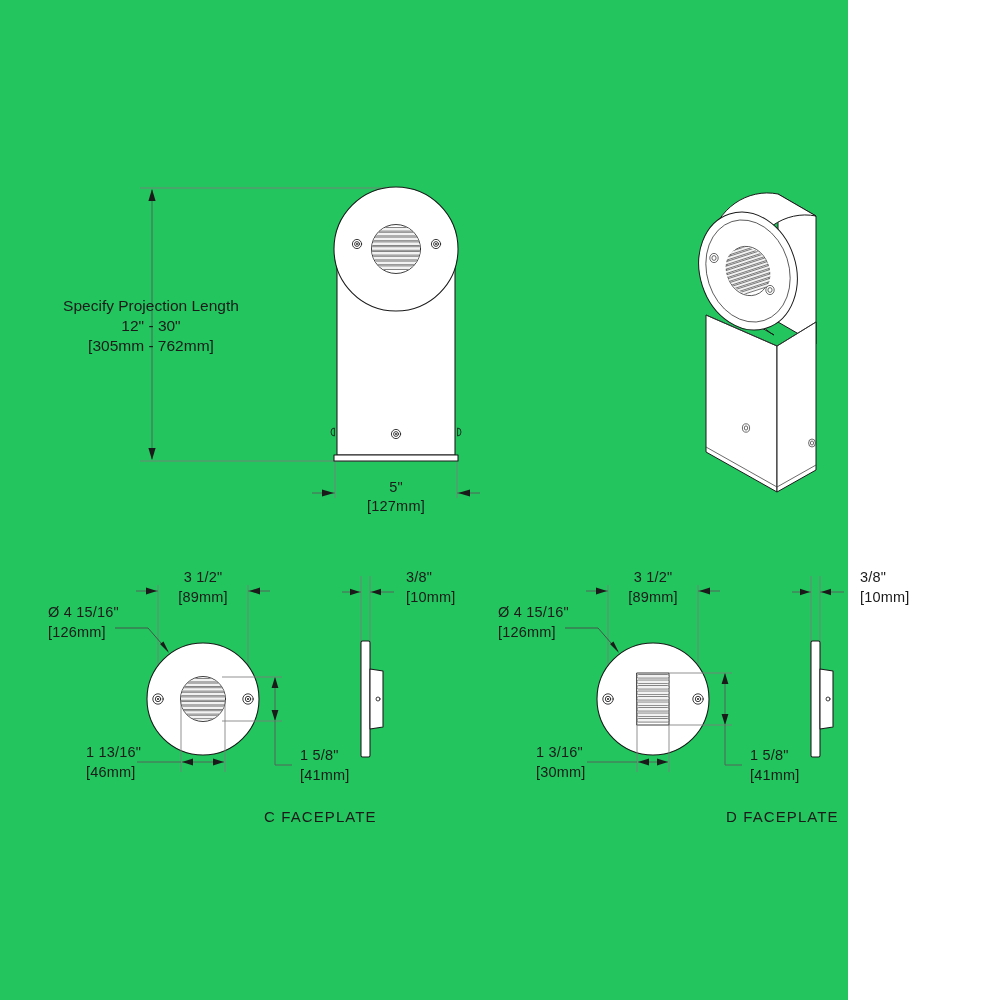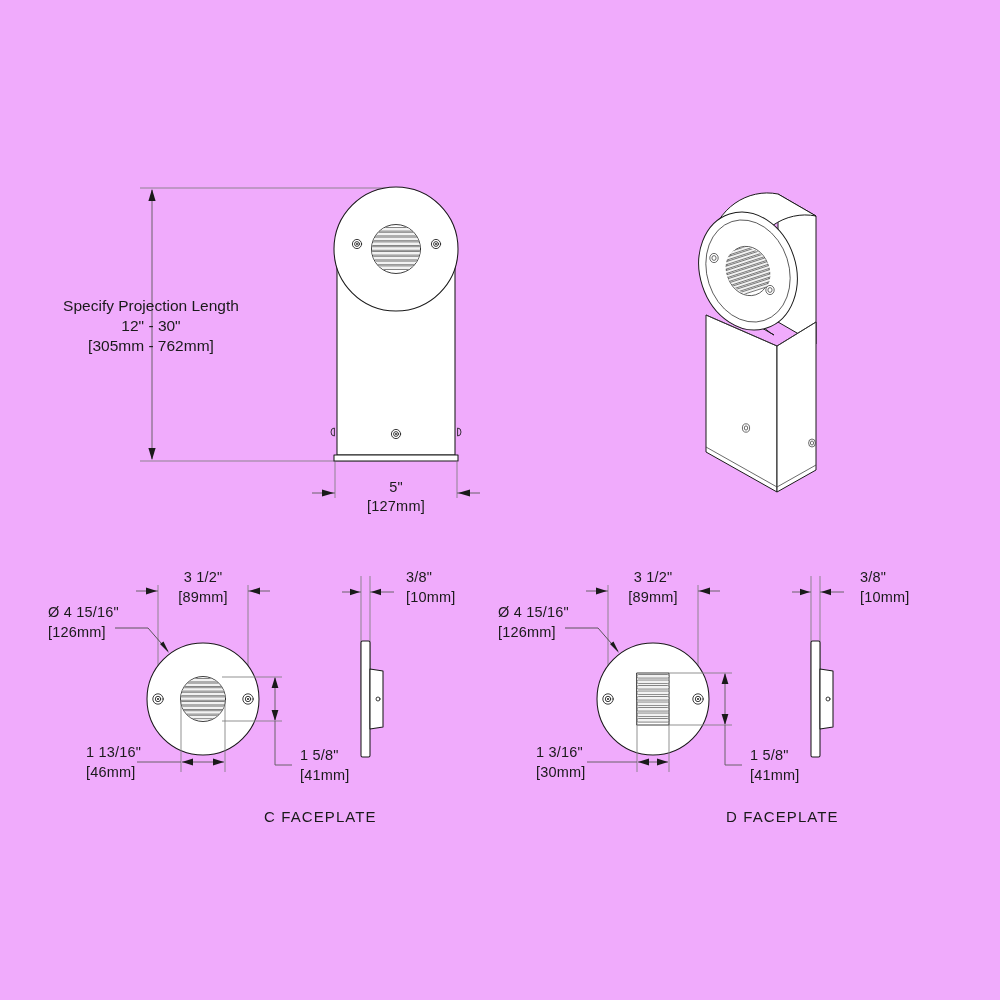--- a/index.html
+++ b/index.html
@@ -10,23 +10,23 @@
   }
   body {
     width: 1000px;
     height: 1000px;
     font-family: "Liberation Sans", sans-serif;
     color: #1a1a1a;
     overflow: hidden;
   }
   #sheet {
     position: relative;
-    width: 1000px;
+    width: 848px;
     height: 1000px;
-    background: #f0abfc;
+    background: #22c55e;
   }
   svg#drawing {
     position: absolute;
     left: 0;
     top: 0;
     width: 1000px;
     height: 1000px;
     display: block;
   }
   .dimtext {

